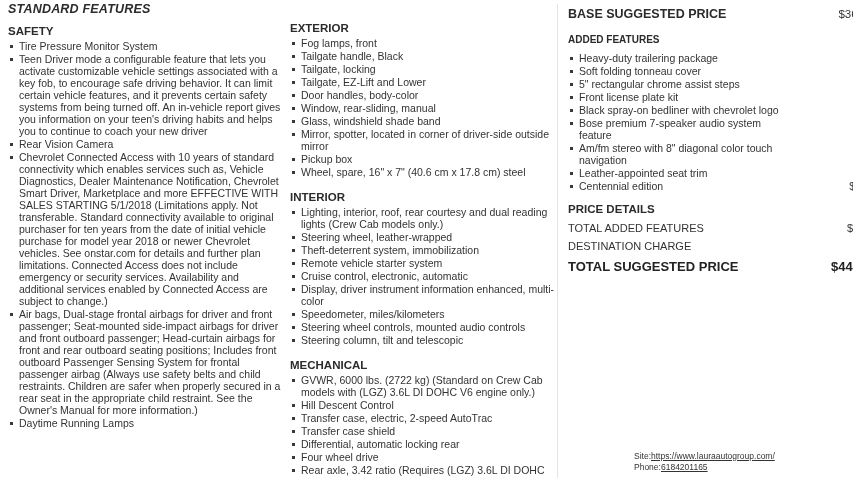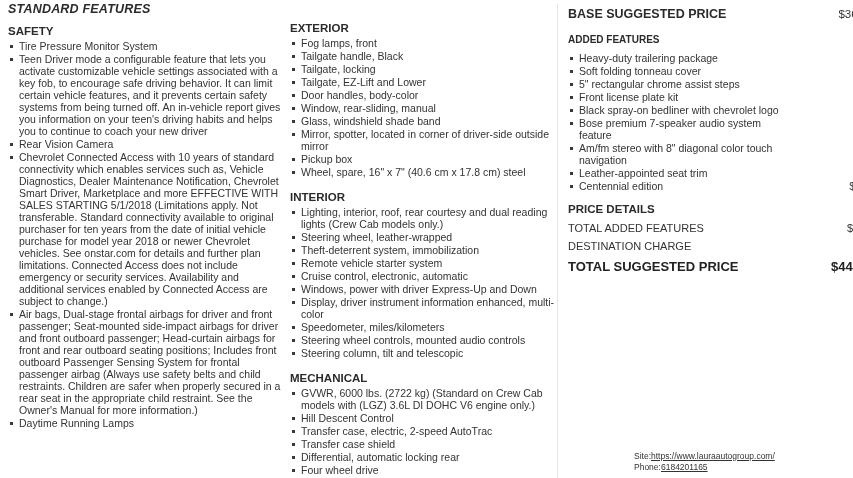--- a/index.html
+++ b/index.html
@@ -115,21 +115,20 @@
         </ul>
     </section>
     <section>
       <h2 class="sec-heading">INTERIOR</h2>
       <ul class="features">
           <li>Lighting, interior, roof, rear courtesy and dual reading lights (Crew Cab models only.)</li>
           <li>Steering wheel, leather-wrapped</li>
           <li>Theft-deterrent system, immobilization</li>
           <li>Remote vehicle starter system</li>
           <li>Cruise control, electronic, automatic</li>
-          <li>Windows, power with driver Express-Up and Down</li>
           <li>Display, driver instrument information enhanced, multi-color</li>
           <li>Speedometer, miles/kilometers</li>
           <li>Steering wheel controls, mounted audio controls</li>
           <li>Steering column, tilt and telescopic</li>
         </ul>
     </section>
     <section>
       <h2 class="sec-heading">MECHANICAL</h2>
       <ul class="features">
           <li>GVWR, 6000 lbs. (2722 kg) (Standard on Crew Cab models with (LGZ) 3.6L DI DOHC V6 engine only.)</li>

